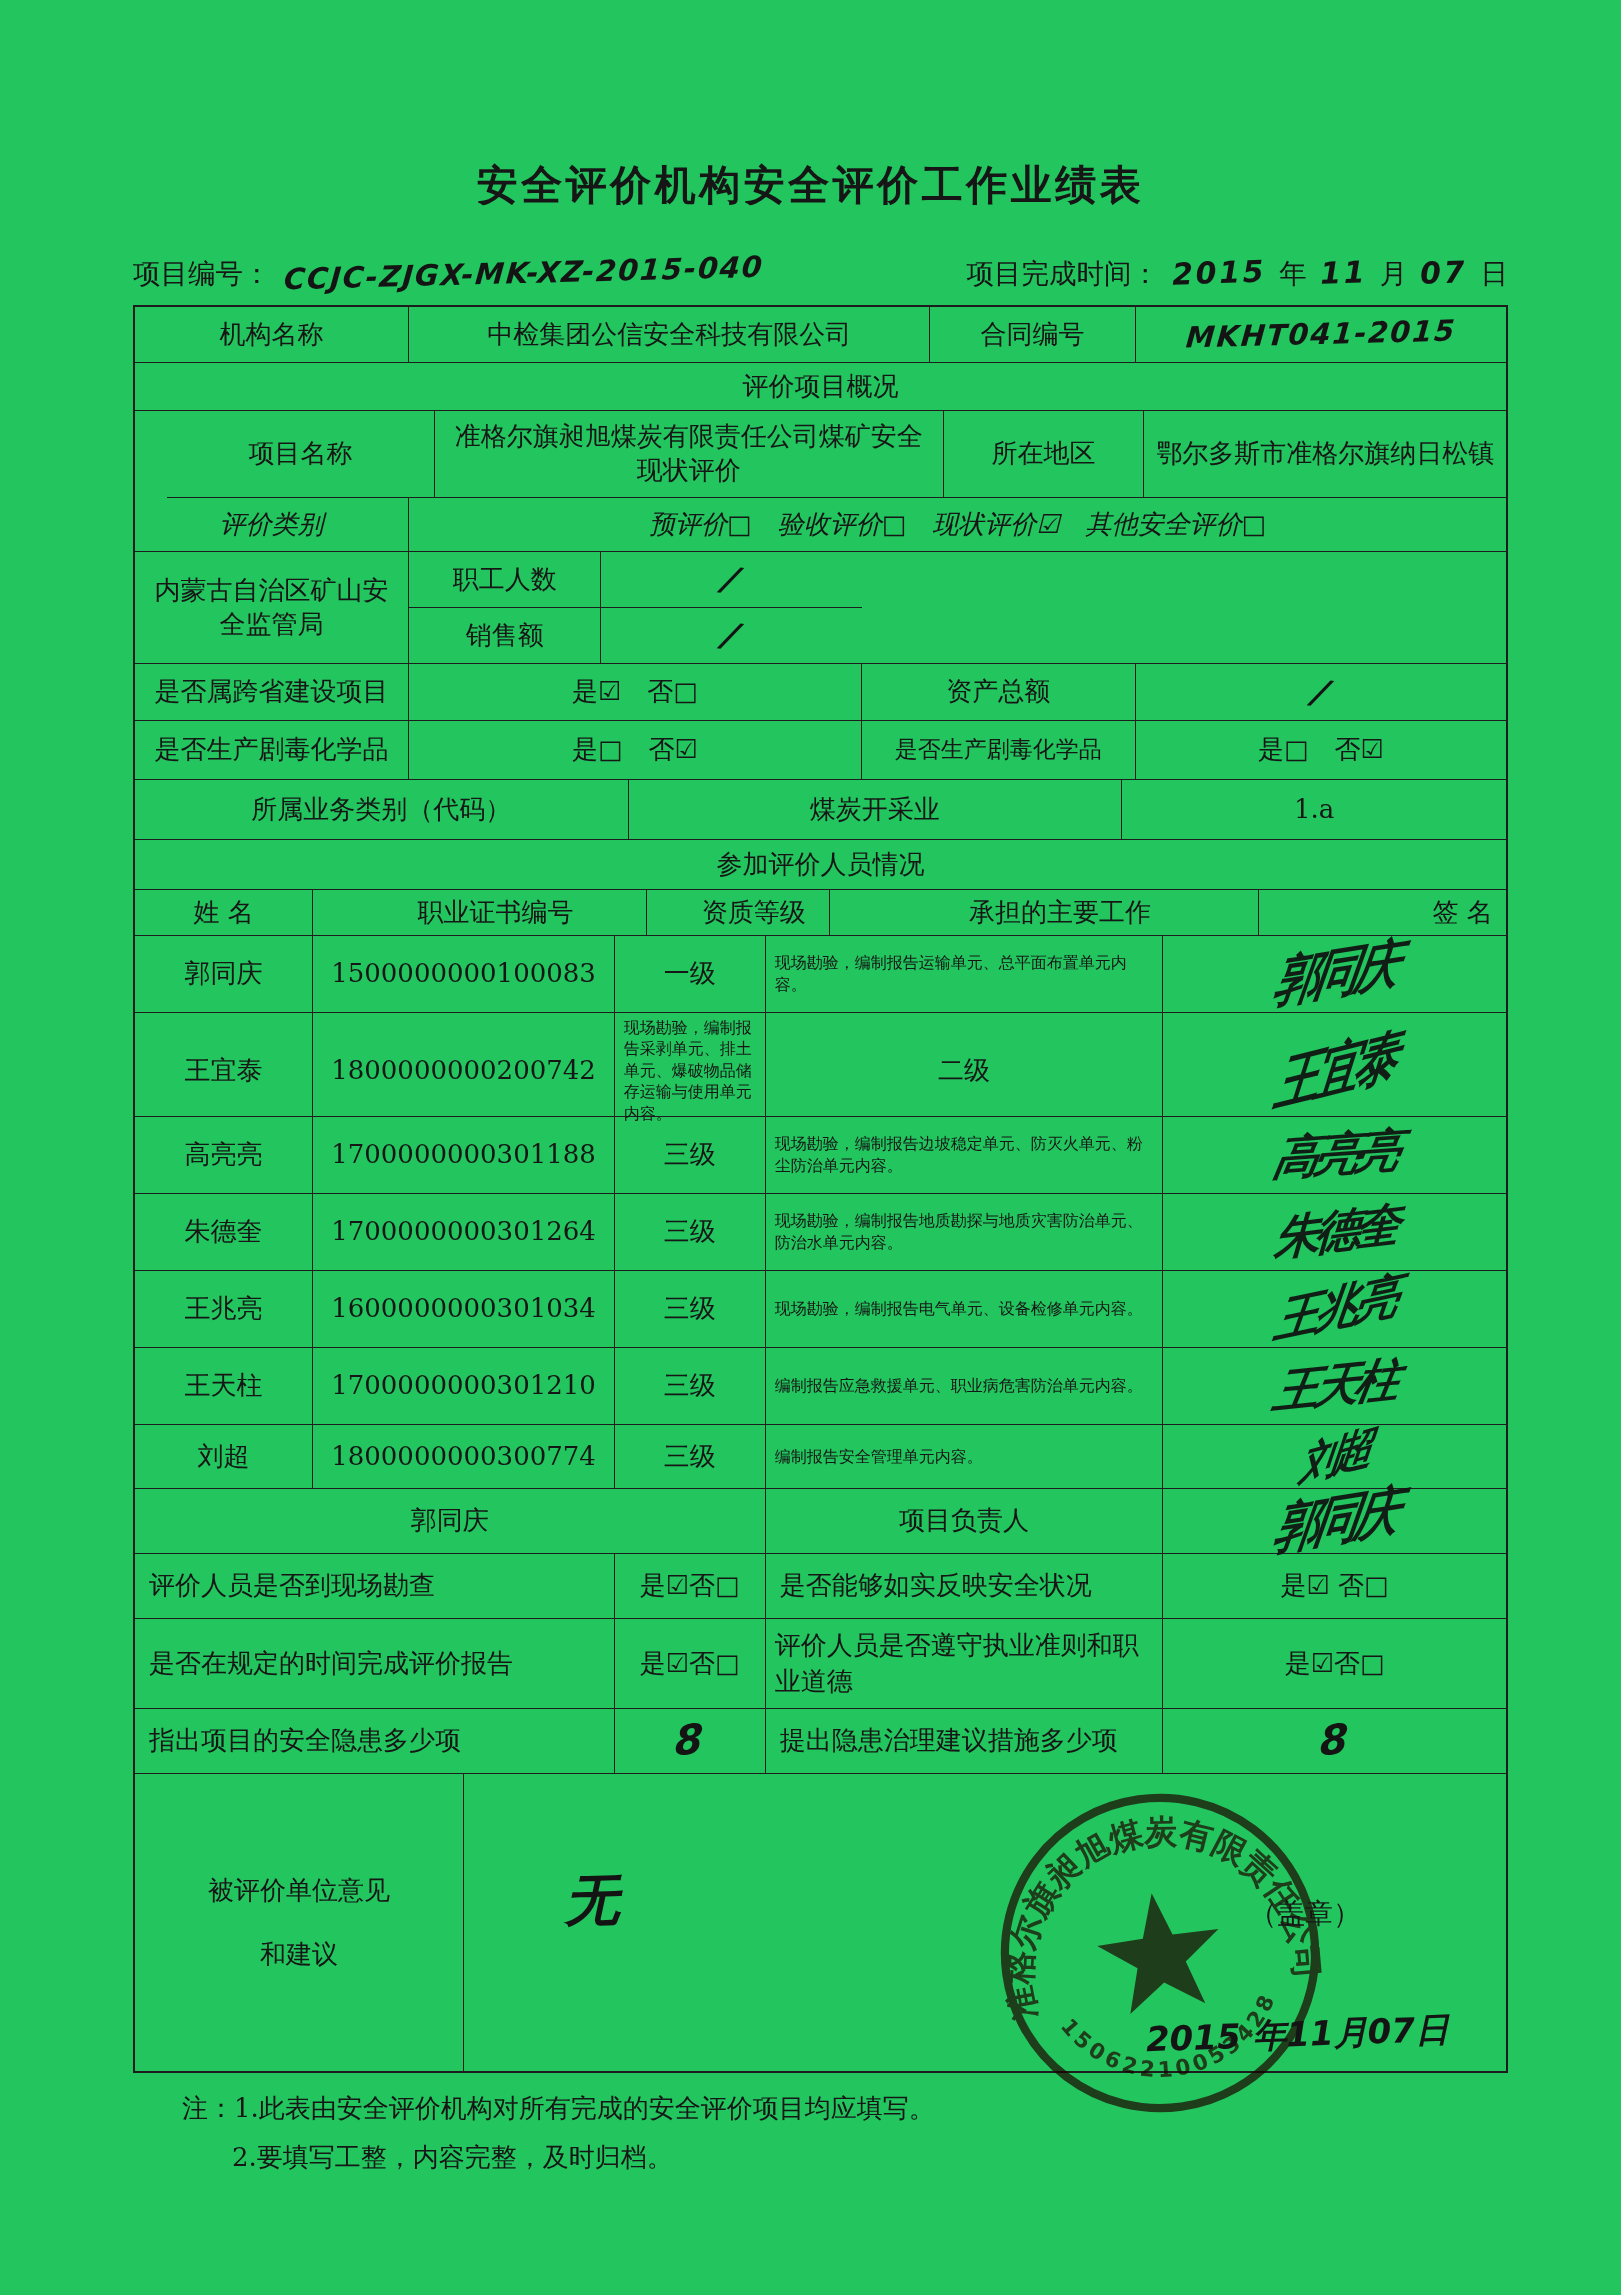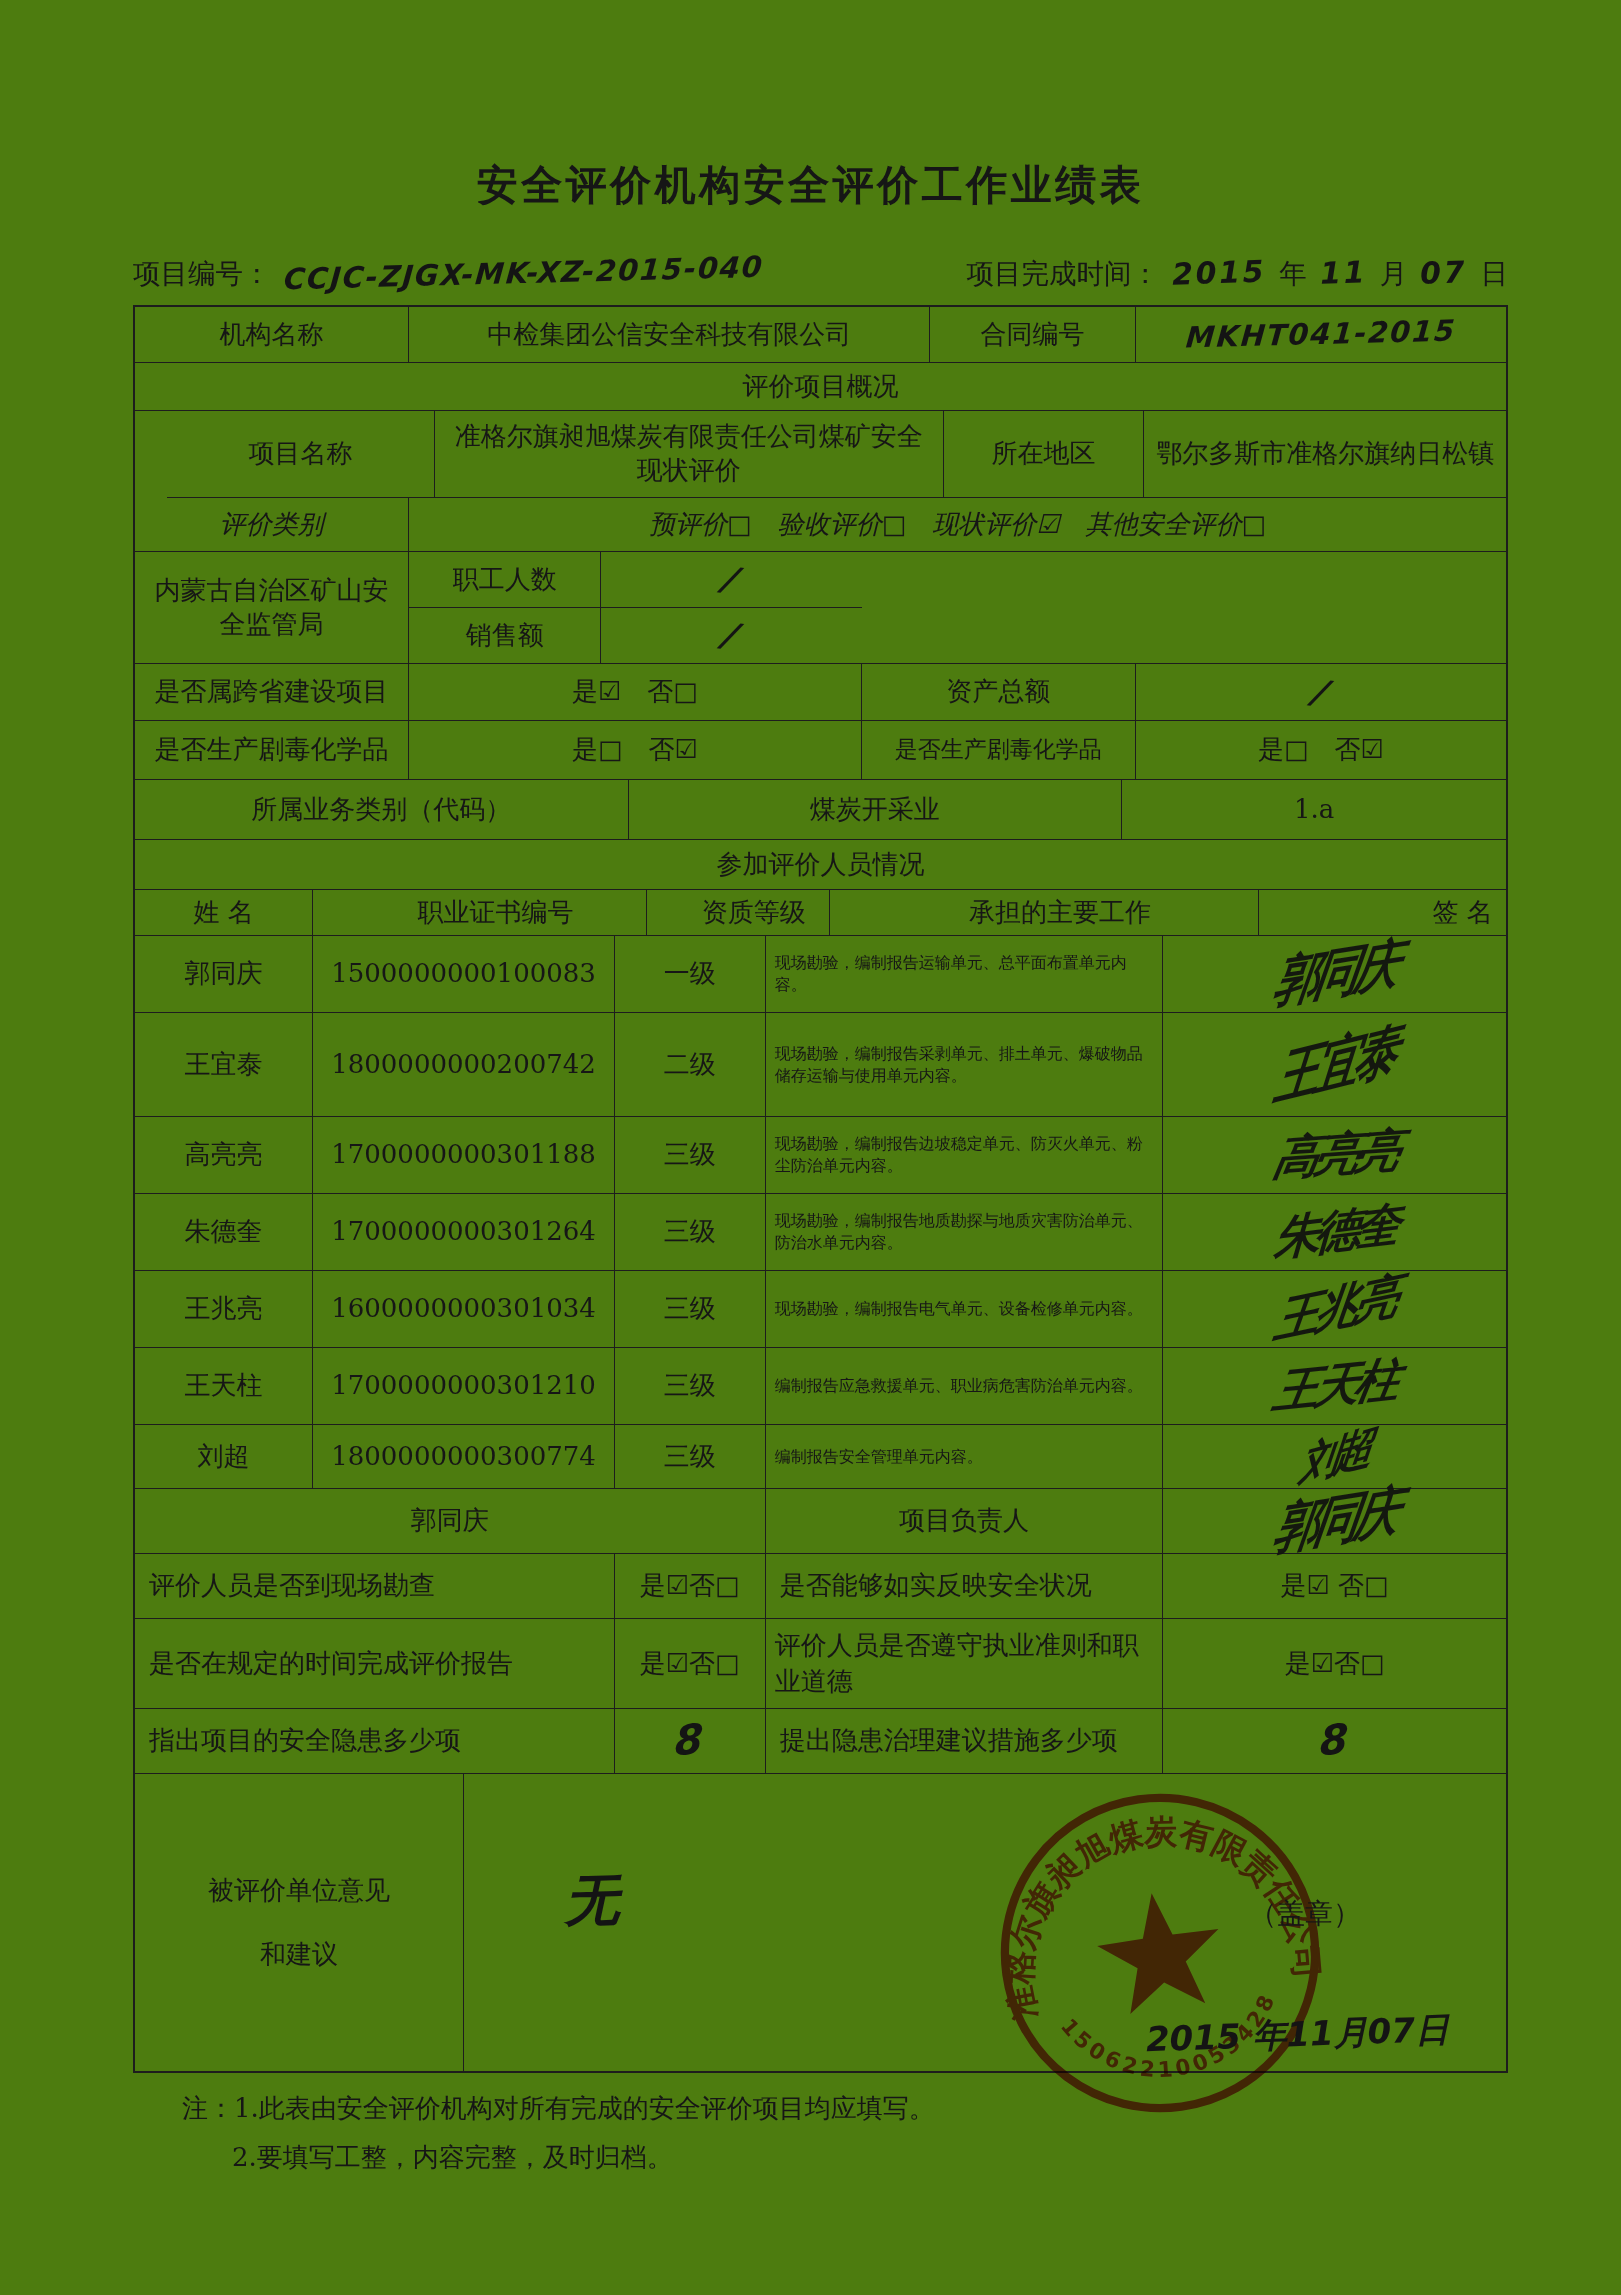--- a/index.html
+++ b/index.html
@@ -1,19 +1,19 @@
 <!DOCTYPE html>
 <html style="font-size:14px"><head>
 <meta charset="utf-8">
 <style>
   html,body{margin:0;padding:0;background:#ffffff;}
   .sheet{
     position:relative;
     width:1621px;height:2295px;
-    background:#4d7c0f;
+    background:#22c55e;
     font-family:"DejaVu Serif","Liberation Serif",serif;
     color:#161616;
     overflow:hidden;
   }
   .title{
     position:absolute;top:158px;left:0;width:100%;
     text-align:center;font-size:41px;font-weight:700;
     letter-spacing:3.5px;margin:0;
     font-family:"DejaVu Sans","Liberation Sans",sans-serif;
   }
@@ -201,22 +201,22 @@
       <div class="cell">一级</div>
       <div class="cell work">现场勘验，编制报告运输单元、总平面布置单元内容。</div>
       <div class="cell">
           <span class="sig">郭同庆</span>
         </div>
     </div>
 
     <div class="row row-k k2">
       <div class="cell">王宜泰</div>
       <div class="cell">1800000000200742</div>
+      <div class="cell work">现场勘验，编制报告采剥单元、排土单元、爆破物品储存运输与使用单元内容。</div>
       <div class="cell">二级</div>
-      <div class="cell work">现场勘验，编制报告采剥单元、排土单元、爆破物品储存运输与使用单元内容。</div>
       <div class="cell">
           <span class="sig" style="transform:rotate(-14deg) skewX(-22deg) scaleY(1.2);">王宜泰</span>
         </div>
     </div>
 
     <div class="row row-k k3">
       <div class="cell">高亮亮</div>
       <div class="cell">1700000000301188</div>
       <div class="cell">三级</div>
       <div class="cell work">现场勘验，编制报告边坡稳定单元、防灭火单元、粉尘防治单元内容。</div>

